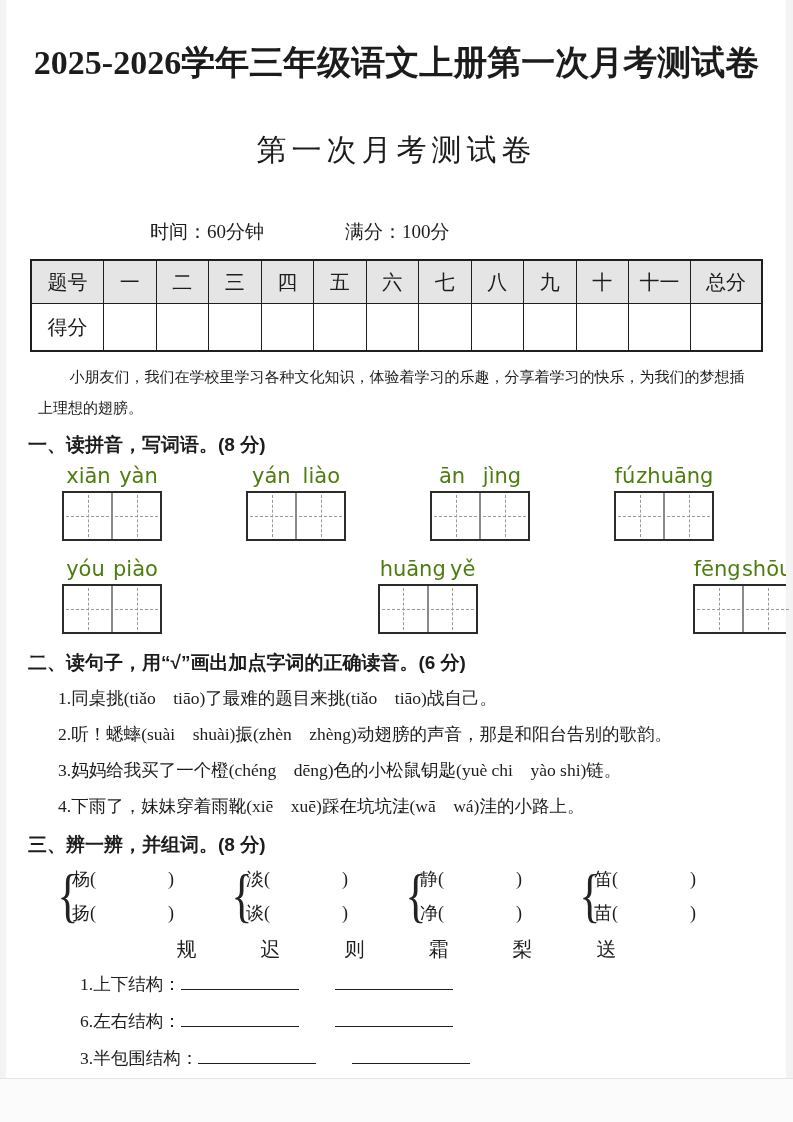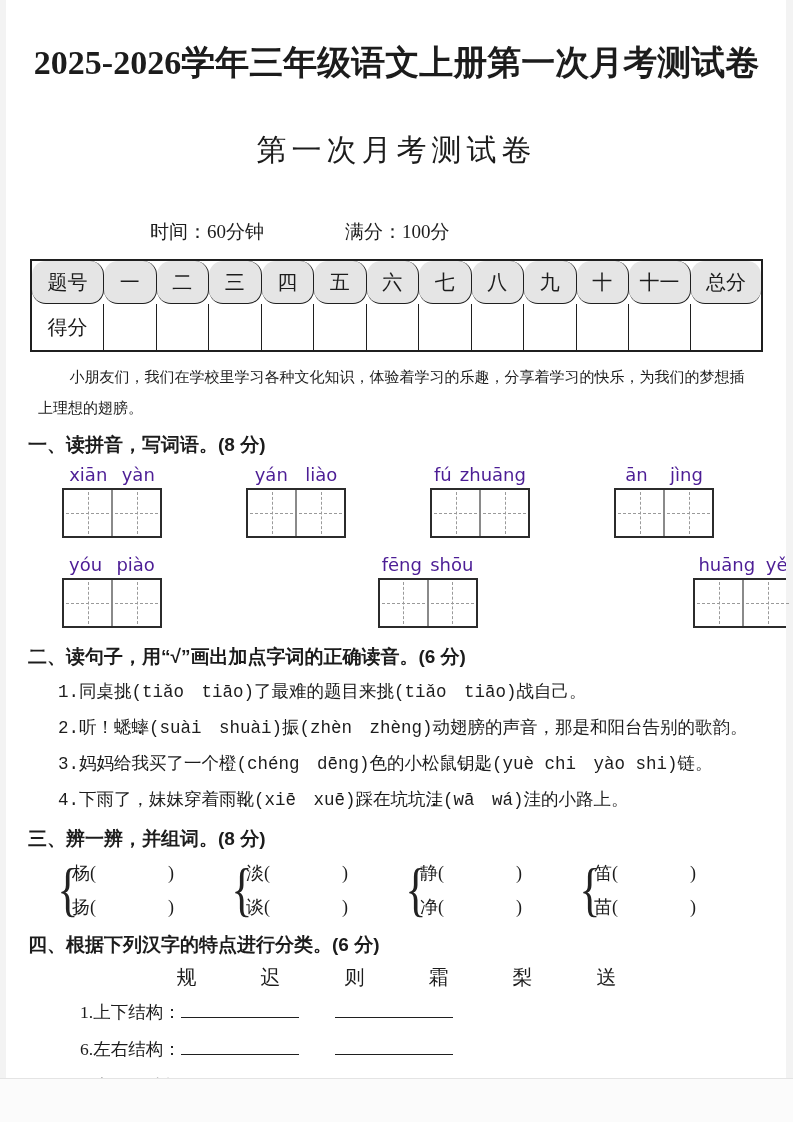--- a/index.html
+++ b/index.html
@@ -16,38 +16,38 @@
 
   .meta { margin-top:48px; margin-left:150px; display:flex; gap:81px; font-size:19px; }
 
   .score-table { margin:14px auto 0 30px; width:733px; display:grid;
     grid-template-columns:72px repeat(10,1fr) 62px 70px; grid-template-rows:43px 46px;
     border:2px solid #1f1f1f; background:#fff; font-size:20px; }
   .st-cell { display:flex; align-items:center; justify-content:center;
     border-right:1.5px solid #1f1f1f; border-bottom:1.5px solid #1f1f1f; }
   .st-cell:nth-child(13n) { border-right:none; }
   .st-cell:nth-child(n+14) { border-bottom:none; }
-  .st-head { background:#e5e5e5;border-radius:14px; }
+  .st-head { background:#e5e5e5; }
 
   .intro { margin-top:10px; padding:0 36px 0 38px; font-size:15px; line-height:31px; text-indent:2.1em; }
 
   .sec-heading { margin:8px 0 0 28px; font-family:"Liberation Sans","DejaVu Sans",sans-serif; font-weight:700; font-size:19px; }
 
   .pinyin-row { display:flex; padding-left:62px; gap:84px; margin-top:6px; }
   .pinyin-row + .pinyin-row { margin-top:16px;justify-content:space-between; }
   .word { width:100px; }
-  .pyl { display:flex; justify-content:space-around; font-family:"DejaVu Sans",sans-serif; font-size:18px; margin-bottom:3px; color:#4c1d95; }
+  .pyl { display:flex; justify-content:space-around; font-family:"DejaVu Sans",sans-serif; font-size:21px; margin-bottom:3px; color:#4d7c0f; }
   .tzbox { display:flex; border:2px solid #2b2b2b; width:100px; height:50px; background:#fff; }
   .tz { position:relative; flex:1; }
   .tz + .tz { border-left:2px solid #8a8a8a; }
   .tz::before { content:""; position:absolute; left:50%; top:2px; bottom:2px; border-left:1px dashed #9a9a9a; }
   .tz::after  { content:""; position:absolute; top:50%; left:2px; right:2px; border-top:1px dashed #9a9a9a; }
 
   .sentence-list { margin-top:4px; }
-  .sentence { margin-left:58px; font-size:17.5px; line-height:36px;font-family:Liberation Mono, monospace; }
+  .sentence { margin-left:58px; font-size:17.5px; line-height:36px; }
   .seg { position:relative; }
   .dotted::after { content:"•"; position:absolute; left:50%; transform:translateX(-50%); bottom:-13px; font-size:11px; color:#111; }
 
   .pairs-row { display:flex; padding-left:56px; gap:56px; margin-top:4px; }
   .pair { display:flex; align-items:center; }
   .brace { font-size:52px; line-height:68px; transform:scaleY(1.12) scaleX(0.85); width:16px; color:#222; font-weight:400; }
   .pcol { }
   .prow { font-size:18px; line-height:34px; white-space:nowrap; }
   .pchar { }
   .pblank { }
@@ -122,64 +122,64 @@
           <span>yán</span>
           <span>liào</span>
         </div>
         <div class="tzbox">
           <div class="tz"></div>
           <div class="tz"></div>
         </div>
       </div>
       <div class="word">
         <div class="pyl">
+          <span>ān</span>
+          <span>jìng</span>
+        </div>
+        <div class="tzbox">
+          <div class="tz"></div>
+          <div class="tz"></div>
+        </div>
+      </div>
+      <div class="word">
+        <div class="pyl">
           <span>fú</span>
           <span>zhuāng</span>
         </div>
         <div class="tzbox">
           <div class="tz"></div>
           <div class="tz"></div>
         </div>
       </div>
-      <div class="word">
-        <div class="pyl">
-          <span>ān</span>
-          <span>jìng</span>
-        </div>
-        <div class="tzbox">
-          <div class="tz"></div>
-          <div class="tz"></div>
-        </div>
-      </div>
     </div>
   <div class="pinyin-row">
       <div class="word">
         <div class="pyl">
           <span>yóu</span>
           <span>piào</span>
         </div>
         <div class="tzbox">
           <div class="tz"></div>
           <div class="tz"></div>
         </div>
       </div>
       <div class="word">
         <div class="pyl">
+          <span>huāng</span>
+          <span>yě</span>
+        </div>
+        <div class="tzbox">
+          <div class="tz"></div>
+          <div class="tz"></div>
+        </div>
+      </div>
+      <div class="word">
+        <div class="pyl">
           <span>fēng</span>
           <span>shōu</span>
-        </div>
-        <div class="tzbox">
-          <div class="tz"></div>
-          <div class="tz"></div>
-        </div>
-      </div>
-      <div class="word">
-        <div class="pyl">
-          <span>huāng</span>
-          <span>yě</span>
         </div>
         <div class="tzbox">
           <div class="tz"></div>
           <div class="tz"></div>
         </div>
       </div>
     </div>
 
   <div class="sec-heading" style="margin-top:16px;">二、读句子，用“√”画出加点字词的正确读音。(6 分)</div>
   <div class="sentence-list">
@@ -214,21 +214,20 @@
       </div>
       <div class="pair">
         <span class="brace">{</span>
         <div class="pcol">
           <div class="prow"><span class="pchar">笛</span><span class="pblank">(　　　　)</span></div>
           <div class="prow"><span class="pchar">苗</span><span class="pblank">(　　　　)</span></div>
         </div>
       </div>
     </div>
 
-  <div class="sec-heading">四、根据下列汉字的特点进行分类。(6 分)</div>
   <div class="classify-chars">
       <span class="cchar">规</span>
       <span class="cchar">迟</span>
       <span class="cchar">则</span>
       <span class="cchar">霜</span>
       <span class="cchar">梨</span>
       <span class="cchar">送</span>
     </div>
   <div class="classify-list">
       <div class="clsrow"><span class="clslabel">1.上下结构：</span><span class="uline"></span><span class="uline"></span></div>

